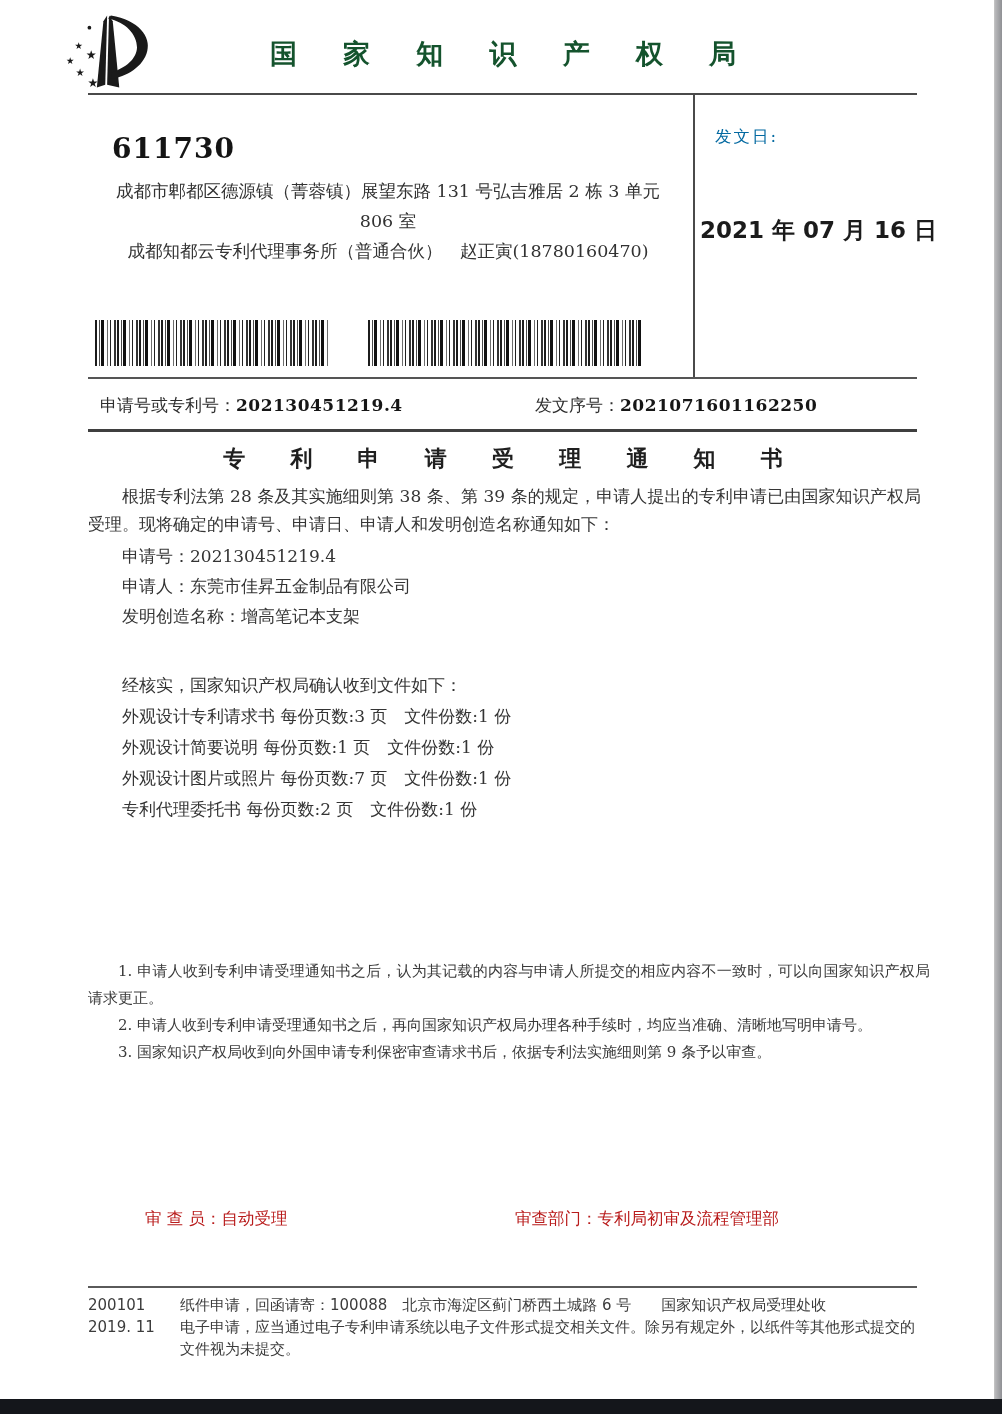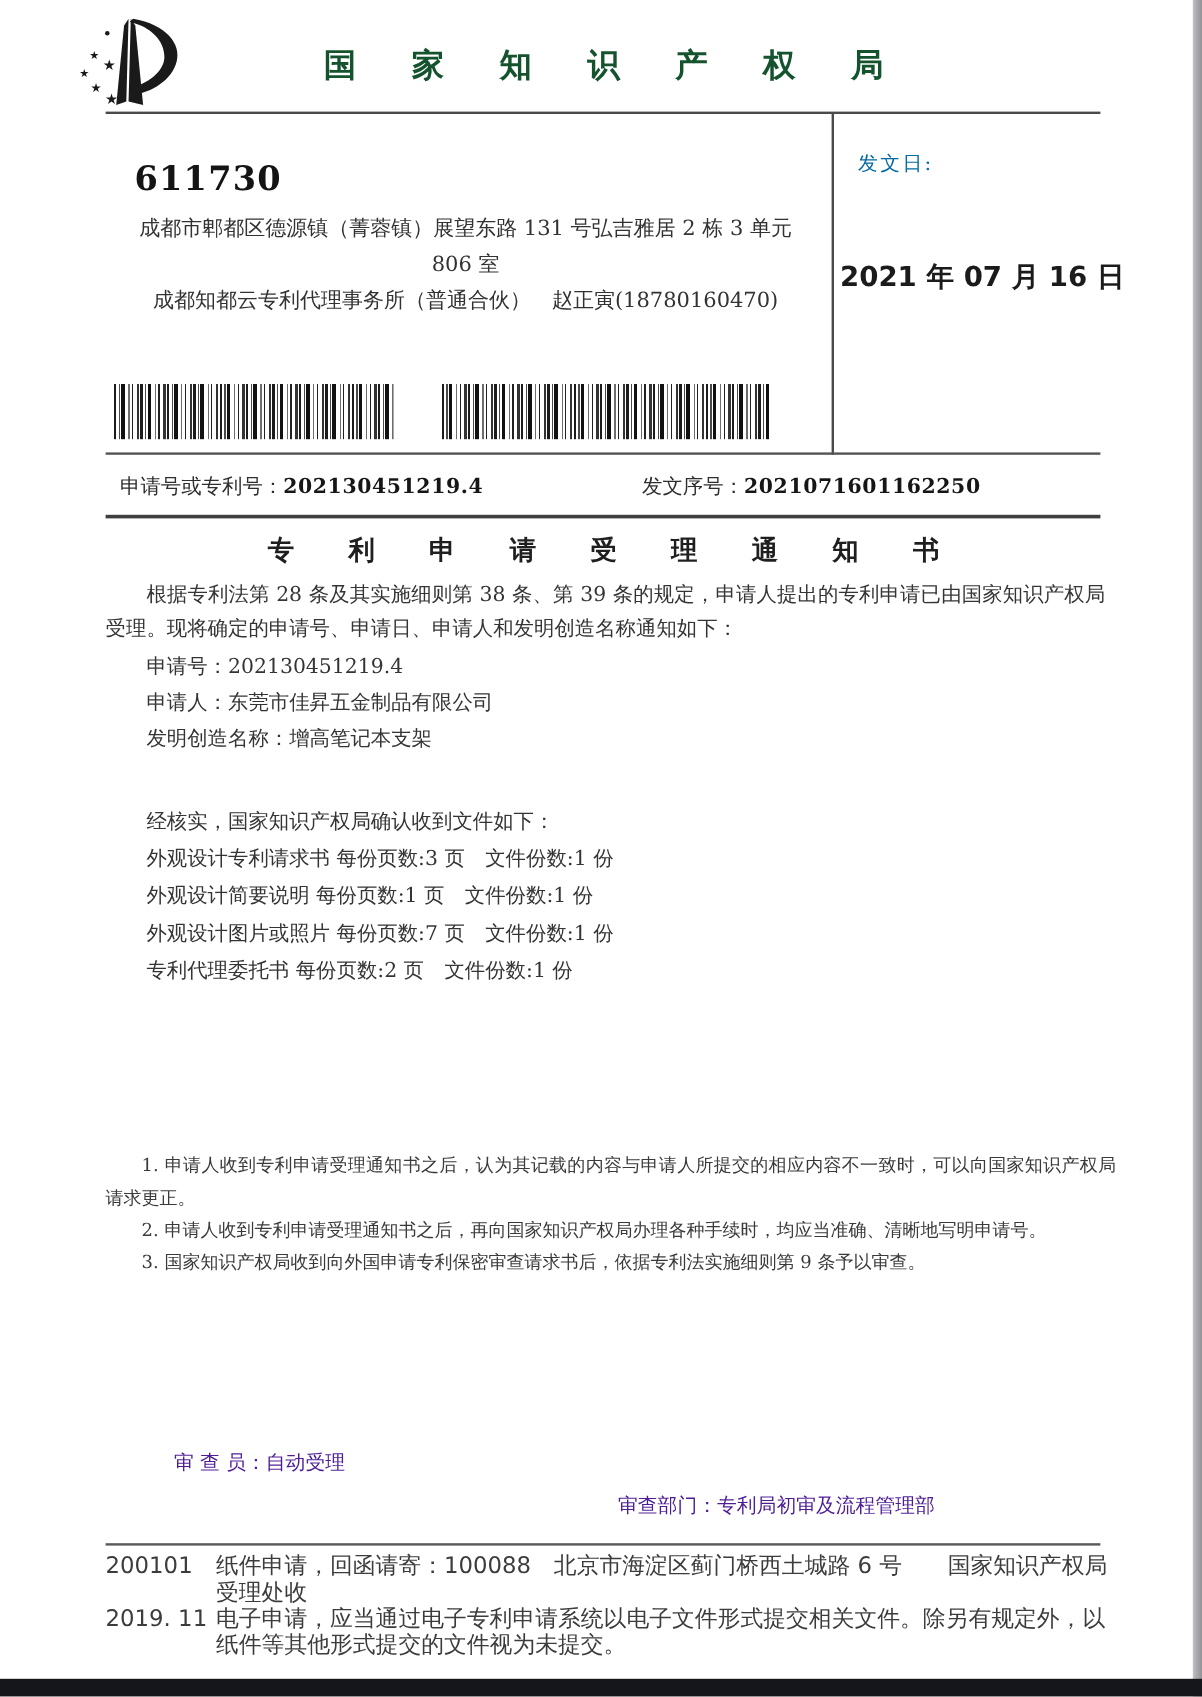--- a/index.html
+++ b/index.html
@@ -54,27 +54,27 @@
   }
   .intro{position:absolute;left:88px;top:482px;width:833px;margin:0;font-size:17px;line-height:28px;
     text-indent:34px;text-align:justify;color:#353535;}
   .fields{position:absolute;left:122px;top:541px;font-size:17px;line-height:30px;color:#343434;}
   .received{position:absolute;left:122px;top:670px;font-size:17px;line-height:31px;color:#343434;}
   
   .tips{position:absolute;left:88px;top:958px;width:842px;font-size:15px;color:#3a3a3a;}
   .tips-label{line-height:24px;margin-bottom:2px;}
   .tips p{margin:0;line-height:27px;text-indent:30px;text-align:justify;}
   
-  .signature{position:absolute;top:1208px;left:0;width:1002px;height:30px;font-size:16.5px;color:#4c1d95;}
+  .signature{position:absolute;top:1208px;left:0;width:1002px;height:30px;font-size:16.5px;color:#b91c1c;}
   .sig-exam{position:absolute;left:145px;}
-  .sig-dept{position:absolute;left:515px;margin-top:36px;}
+  .sig-dept{position:absolute;left:515px;}
   
   .footer{
     position:absolute;left:88px;top:1294px;width:840px;
-    font-family:"DejaVu Sans","Liberation Sans",sans-serif;font-size:19px;line-height:22px;color:#3c3c3c;
+    font-family:"DejaVu Sans","Liberation Sans",sans-serif;font-size:15px;line-height:22px;color:#3c3c3c;
     display:grid;grid-template-columns:92px 1fr;
   }
   
   .scan-right{position:absolute;right:0;top:0;width:7px;height:1414px;
     background:linear-gradient(90deg,#b9b9bb,#8f9094);border-left:1px solid #c2c2c2;}
   .scan-bottom{position:absolute;left:0;bottom:0;width:1002px;height:15px;background:#14161b;}
 </style>
 </head>
 <body>
 

